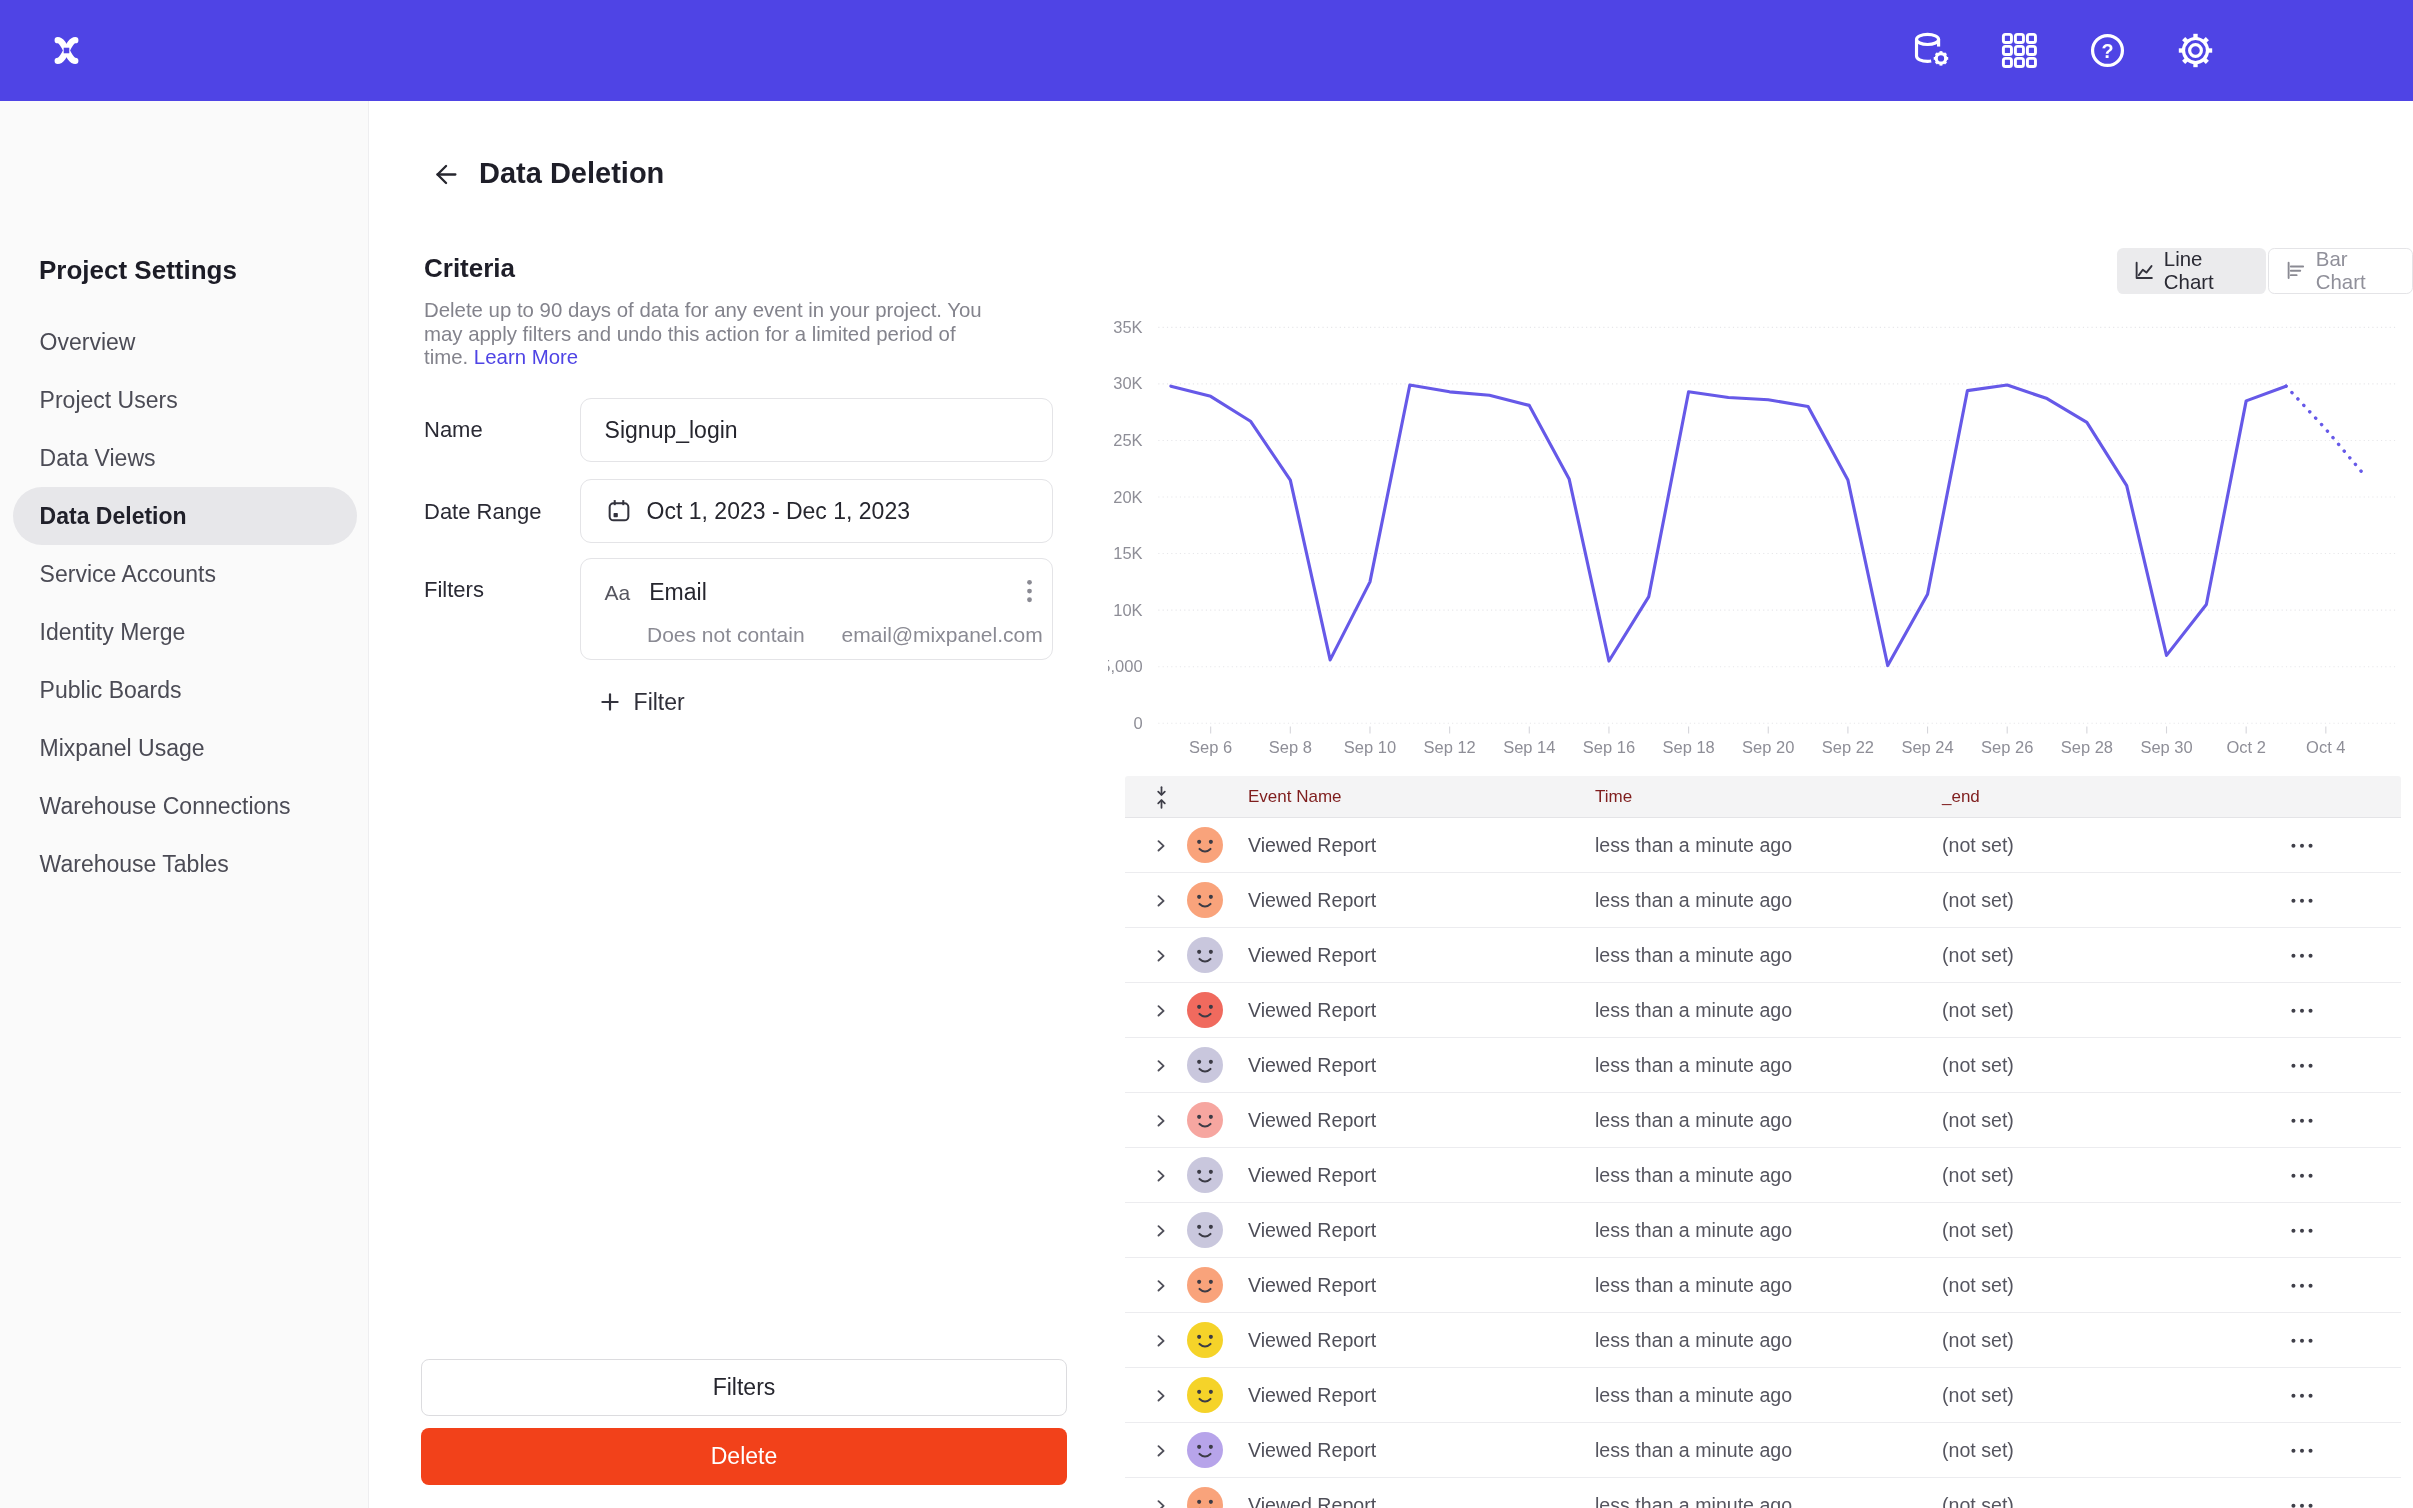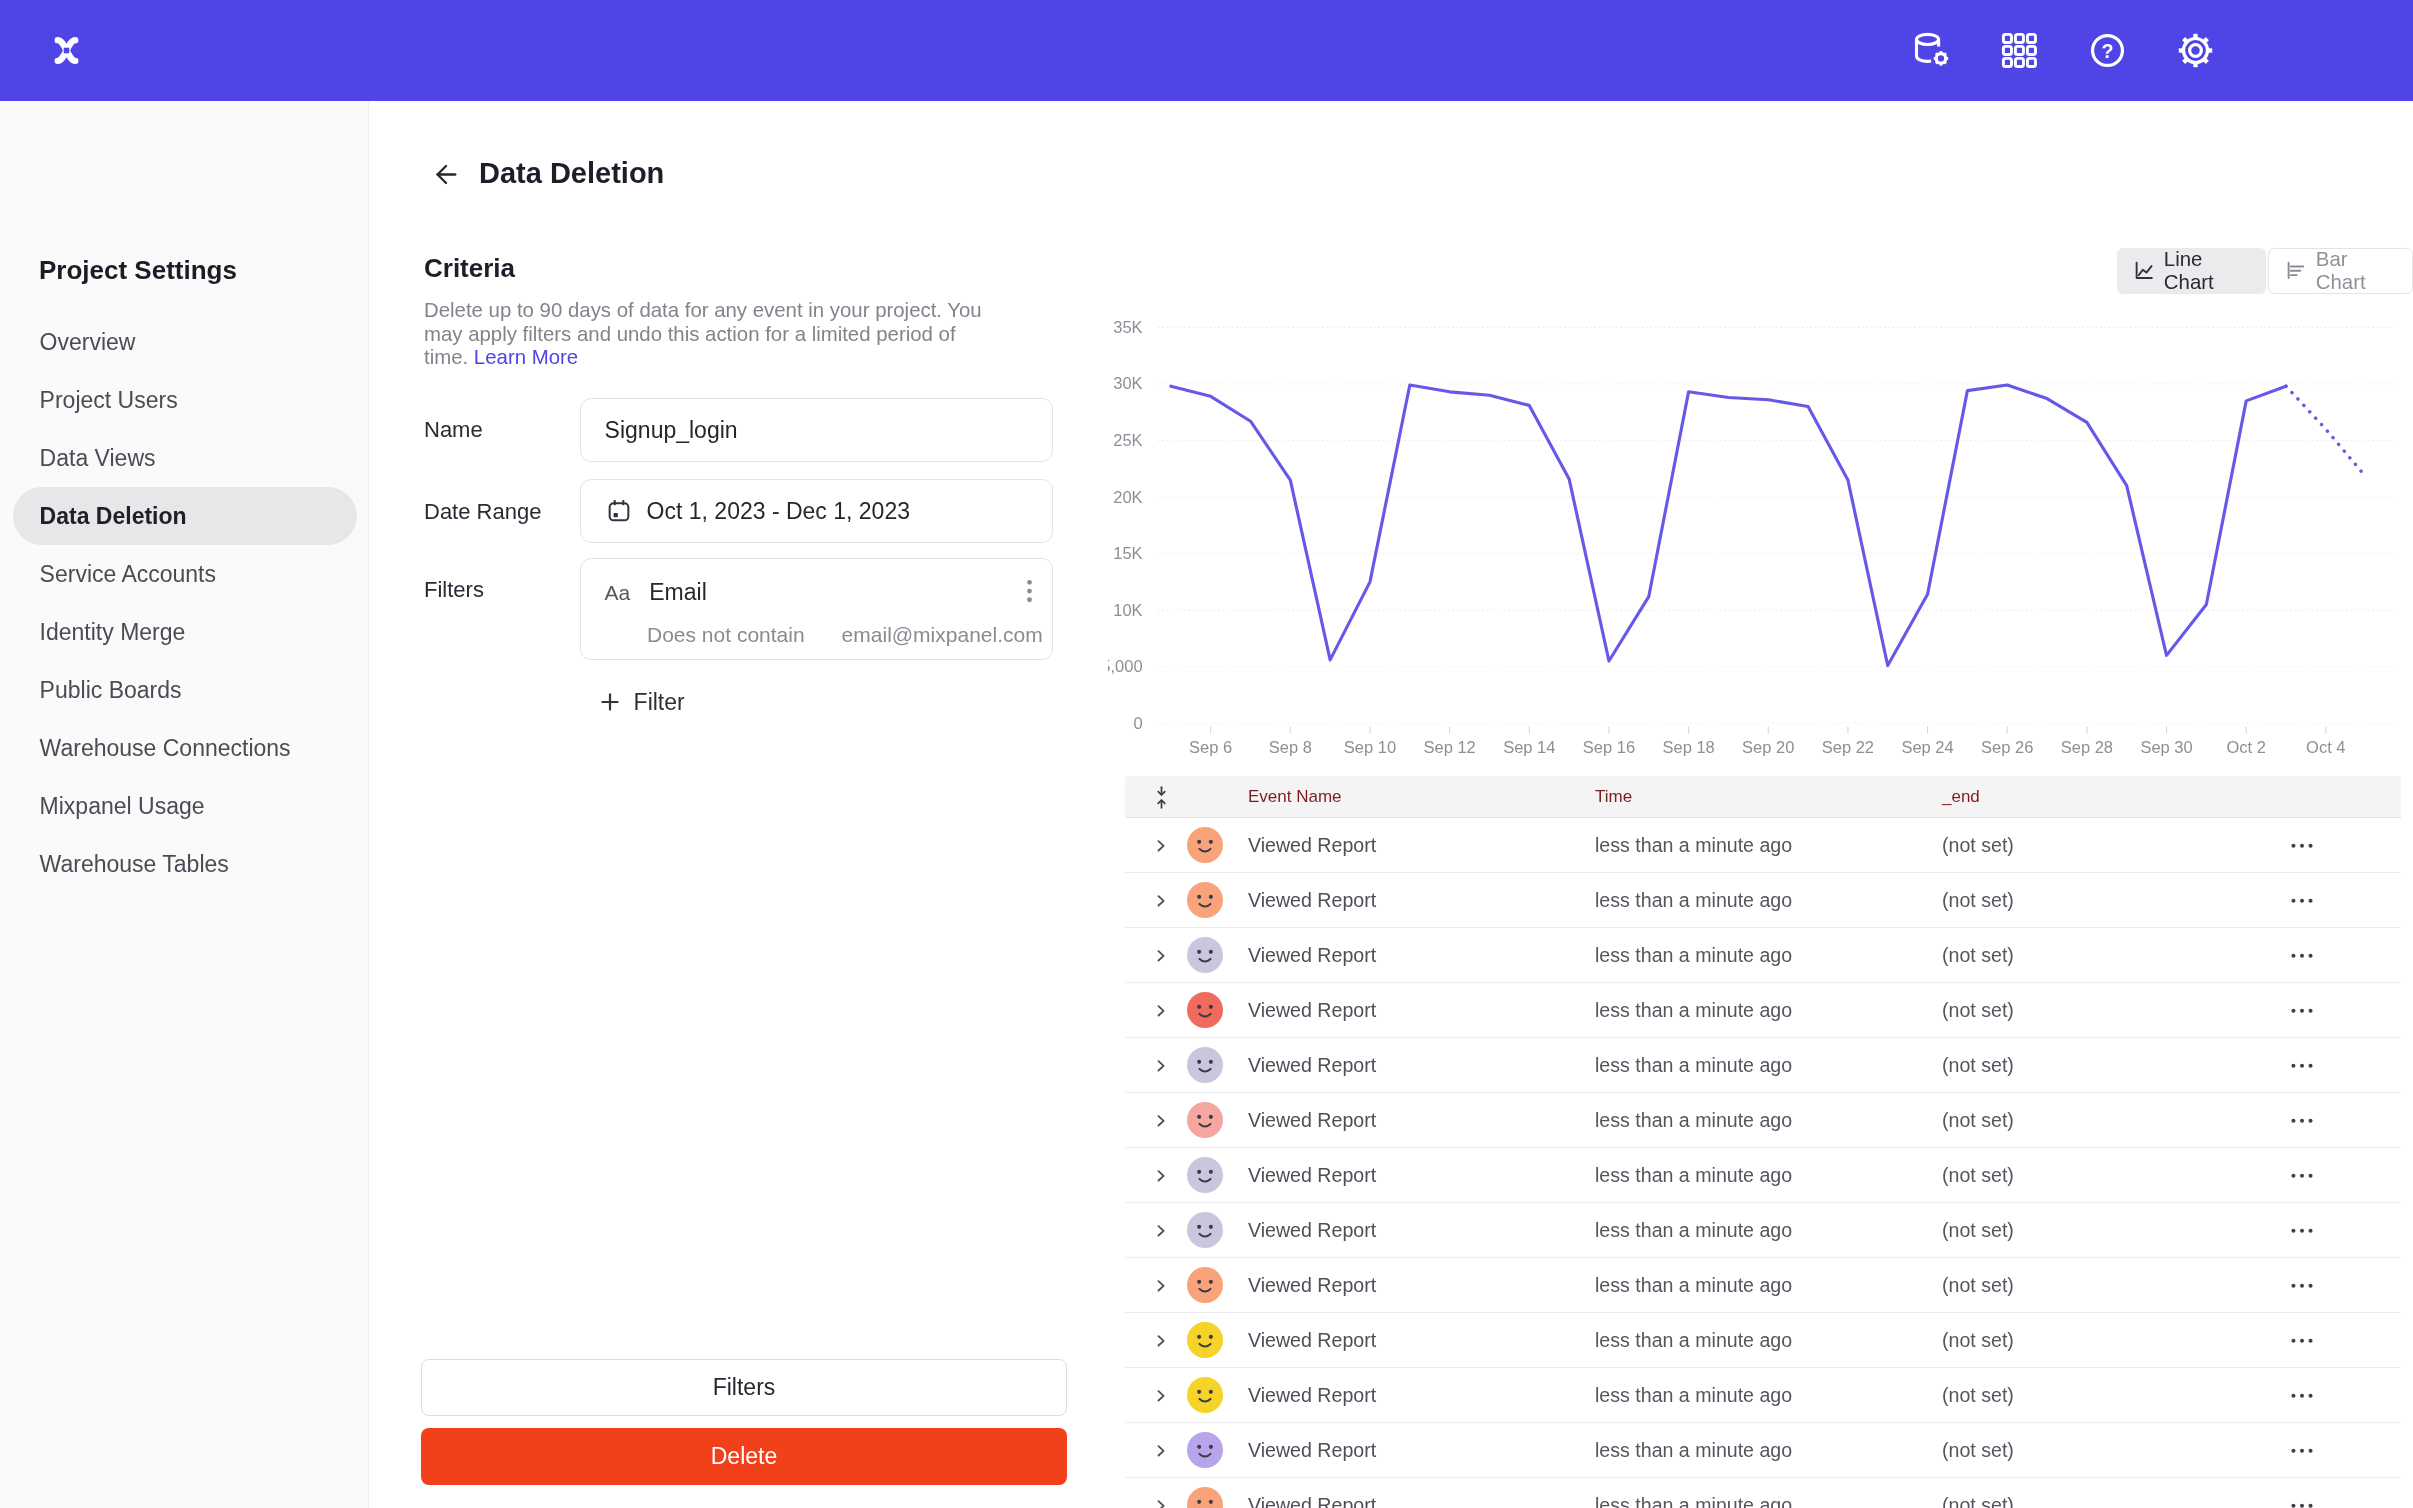--- a/index.html
+++ b/index.html
@@ -139,22 +139,22 @@
 <div class="sidebar">
   <div class="sidebar-title">Project Settings</div>
   <div class="sidebar-nav">
       <div class="nav-item">Overview</div>
       <div class="nav-item">Project Users</div>
       <div class="nav-item">Data Views</div>
       <div class="nav-item selected">Data Deletion</div>
       <div class="nav-item">Service Accounts</div>
       <div class="nav-item">Identity Merge</div>
       <div class="nav-item">Public Boards</div>
+      <div class="nav-item">Mixpanel Usage</div>
       <div class="nav-item">Warehouse Connections</div>
-      <div class="nav-item">Mixpanel Usage</div>
       <div class="nav-item">Warehouse Tables</div>
     </div>
 </div>
 
 <svg class="back-btn" viewBox="0 0 40 40" fill="none" stroke="#26262E" stroke-width="3" stroke-linecap="round" stroke-linejoin="round">
   <path d="M22 9 L11 20 L22 31"></path>
     <path d="M11 20 H34"></path>
 </svg>
 <div class="page-title">Data Deletion</div>
 

